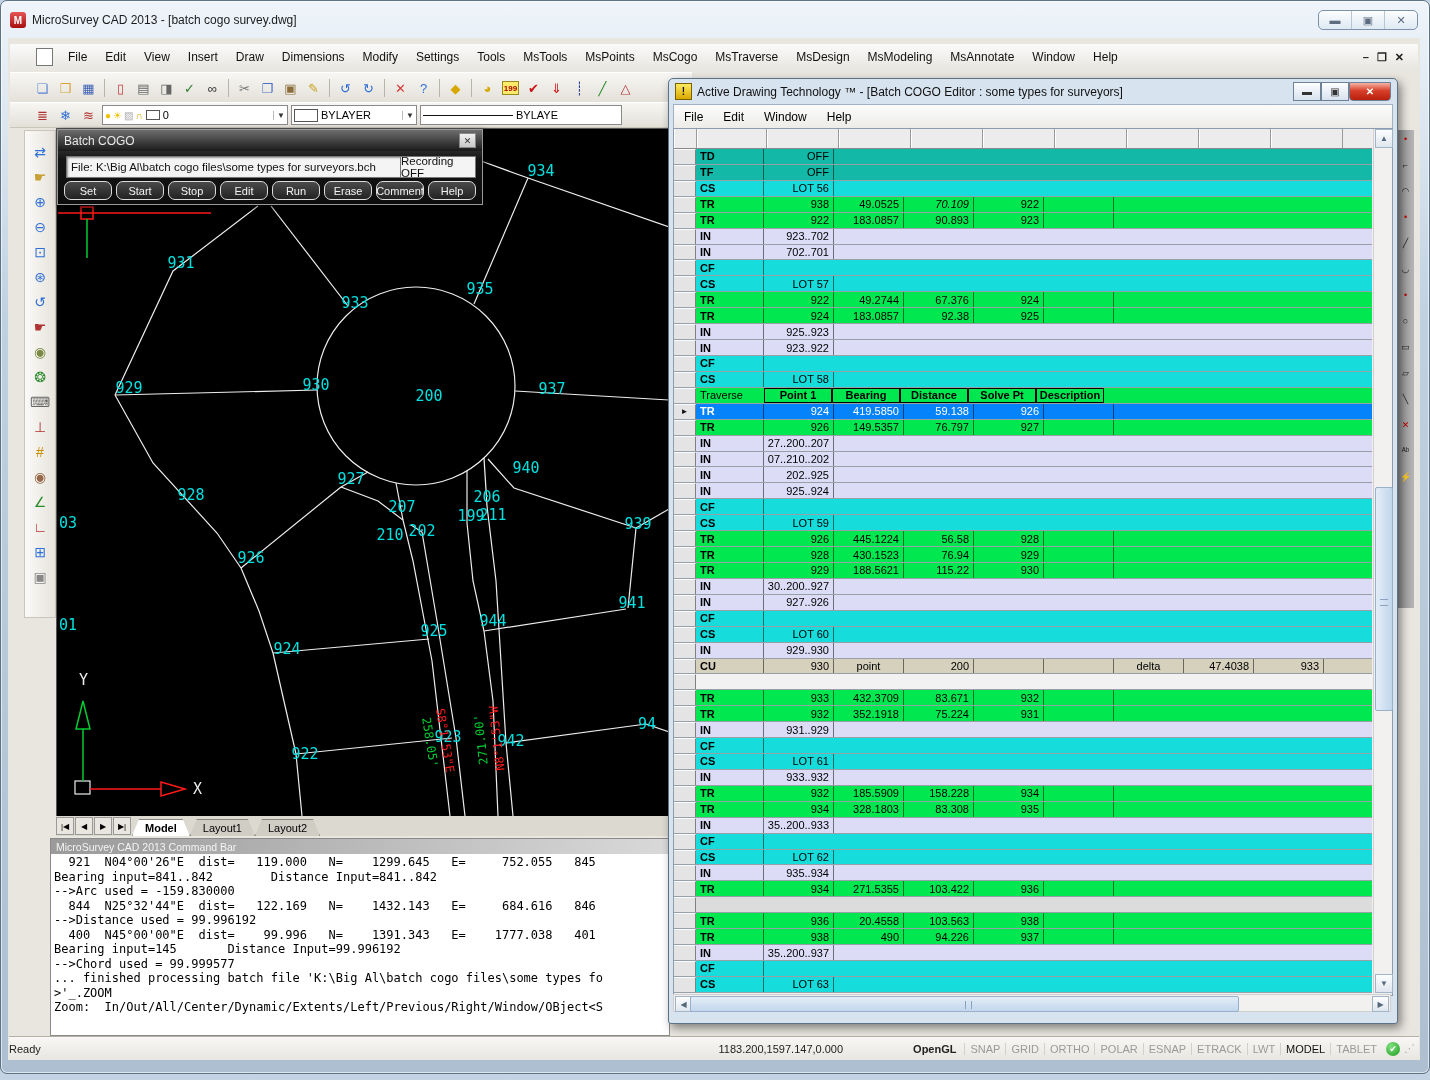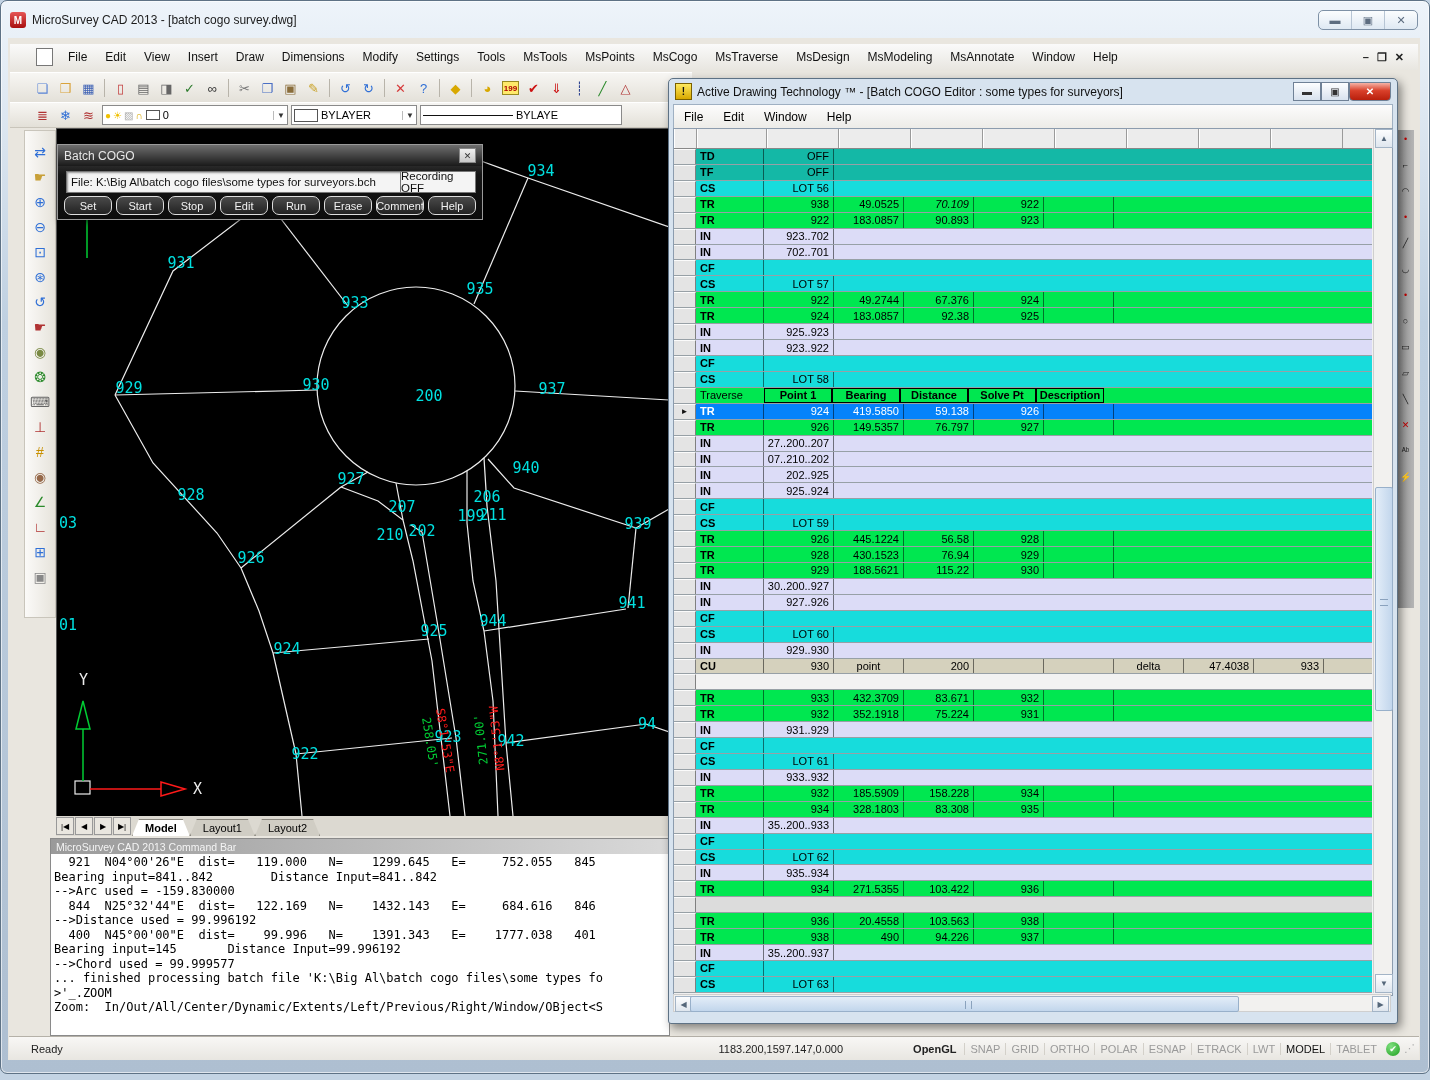--- a/index.html
+++ b/index.html
@@ -28,21 +28,21 @@
   .combo .arrow{margin-left:auto;font-size:8px;color:#333;border-left:1px solid #bbb;padding-left:3px;}
   .swatch{width:12px;height:8px;background:#fff;border:1px solid #555;}
   .lt-line{width:90px;height:1px;background:#111;}
   
   #left-toolbar{left:24px;top:130px;width:30px;height:478px;background:linear-gradient(90deg,#fbfaf8,#e6e3db);border:1px solid #c9c5bb;display:flex;flex-direction:column;align-items:center;padding-top:8px;gap:0;}
   .ltbtn{width:26px;height:25px;display:flex;align-items:center;justify-content:center;font-size:14px;}
   #right-strip{left:1397px;top:130px;width:17px;height:474px;background:linear-gradient(90deg,#8f8f8f,#b5b5b5);display:flex;flex-direction:column;align-items:center;padding-top:4px;gap:16px;font-size:9px;}
   
   #canvas{left:56px;top:128px;width:612px;height:688px;background:#000;border:1px solid #555;}
   
-  #batch-dialog{left:57px;top:144px;width:424px;height:74px;background:linear-gradient(#5a5a5a,#151515 40%,#0c0c0c);border:1px solid #9a9a9a;box-shadow:2px 2px 6px rgba(0,0,0,.6);color:#e8e8e8;font-size:12px;}
+  #batch-dialog{left:57px;top:129px;width:424px;height:74px;background:linear-gradient(#5a5a5a,#151515 40%,#0c0c0c);border:1px solid #9a9a9a;box-shadow:2px 2px 6px rgba(0,0,0,.6);color:#e8e8e8;font-size:12px;}
   #bd-title{display:flex;align-items:center;height:21px;padding:0 6px;background:linear-gradient(#6e6e6e,#1a1a1a);}
   #bd-close{margin-left:auto;width:15px;height:13px;background:linear-gradient(#efefef,#c9c9c9);border:1px solid #888;color:#333;font-size:9px;display:flex;align-items:center;justify-content:center;}
   #bd-file{position:absolute;left:8px;top:26px;width:328px;height:20px;background:#f4f4f4;color:#111;border:1px solid #777;box-shadow:inset 1px 1px 2px #999;display:flex;align-items:center;padding:0 4px;font-size:11.5px;white-space:nowrap;overflow:hidden;}
   #bd-rec{position:absolute;left:342px;top:26px;width:74px;height:20px;background:#f4f4f4;color:#111;border:1px solid #777;display:flex;align-items:center;justify-content:center;font-size:11.5px;}
   #bd-btns{position:absolute;left:6px;top:51px;right:6px;display:flex;gap:4px;}
   .bd-btn{flex:1;height:17px;border:1px solid #ddd;border-radius:7px;background:linear-gradient(#4a4a4a,#222);color:#f2f2f2;font-size:11px;display:flex;align-items:center;justify-content:center;white-space:nowrap;overflow:hidden;}
   
   #tabbar{left:56px;top:816px;width:612px;height:20px;background:#dcd9d1;display:flex;align-items:flex-end;font-size:11px;}
   .tnav{width:16px;height:16px;background:#e9e6df;border:1px solid #999;display:flex;align-items:center;justify-content:center;font-size:8px;margin:0 1px 1px 0;}
   .tab{padding:2px 12px;background:#d0cdc4;border:1px solid #8a877e;border-bottom:none;clip-path:polygon(7px 0,calc(100% - 7px) 0,100% 100%,0 100%);}
@@ -317,21 +317,21 @@
 --&gt;Distance used = 99.996192
   400  N45°00'00"E  dist=    99.996   N=    1391.343   E=    1777.038   401
 Bearing input=145       Distance Input=99.996192
 --&gt;Chord used = 99.999577
 ... finished processing batch file 'K:\Big Al\batch cogo files\some types fo
 &gt;'_.ZOOM
 Zoom:  In/Out/All/Center/Dynamic/Extents/Left/Previous/Right/Window/OBject&lt;S</div>
   </div>
 
   <div id="statusbar" class="abs">
-    <span style="padding-left:22px">Ready</span>
+    <span style="">Ready</span>
     <span style="margin-left:auto">1183.200,1597.147,0.000</span>
     <span style="margin-left:70px;font-weight:bold">OpenGL</span>
     <span id="status-toggles" style="display:flex;margin-left:8px">
         <span class="stoggle">SNAP</span>
         <span class="stoggle">GRID</span>
         <span class="stoggle">ORTHO</span>
         <span class="stoggle">POLAR</span>
         <span class="stoggle">ESNAP</span>
         <span class="stoggle">ETRACK</span>
         <span class="stoggle">LWT</span>

